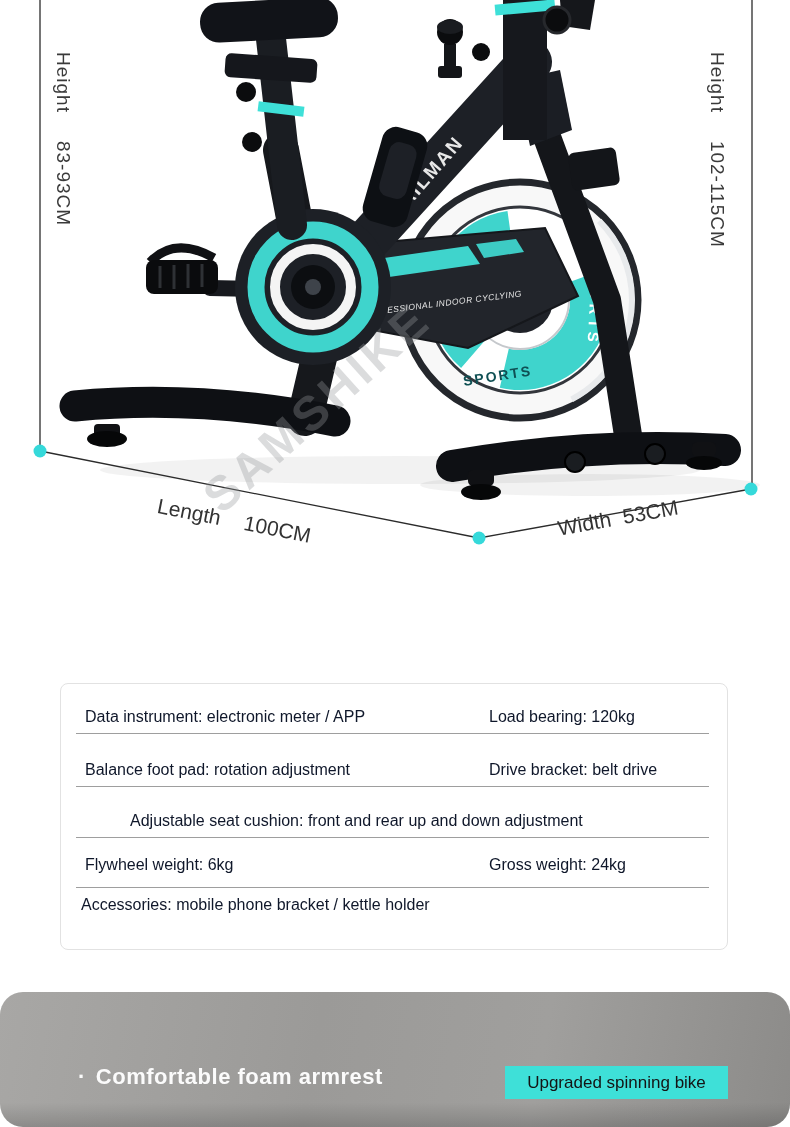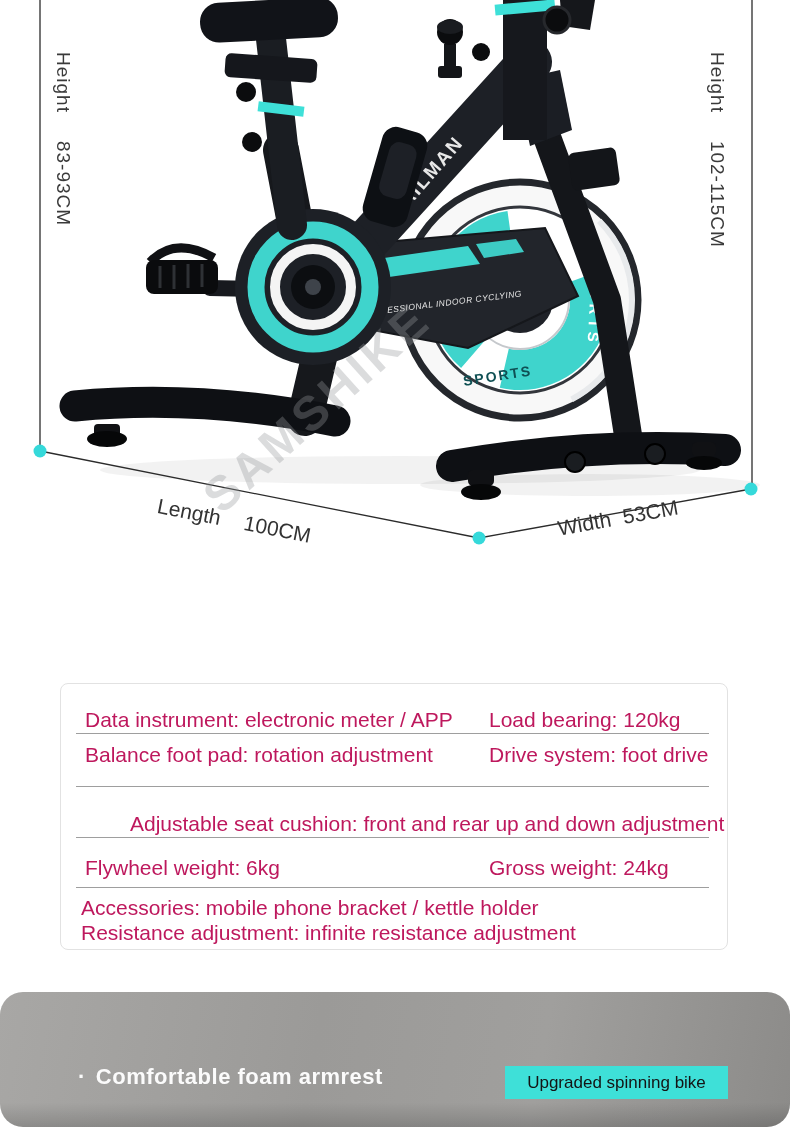--- a/index.html
+++ b/index.html
@@ -22,26 +22,26 @@
   .diag-gap-lg{display:inline-block;width:24px;}
   .diag-gap-sm{display:inline-block;width:12px;}
 
   .watermark{position:absolute;left:147px;top:376px;width:340px;height:64px;line-height:64px;
              text-align:center;transform:rotate(-42deg);font-size:48px;font-weight:bold;
              letter-spacing:4px;color:rgba(150,152,154,0.34);pointer-events:none;}
 
   
   .specs{position:absolute;left:60px;top:683px;width:666px;height:265px;background:#fff;
          border:1px solid #e2e2e2;border-radius:8px;}
-  .spec-text{position:absolute;font-size:21px;color:#be185d;white-space:nowrap;}
+  .spec-text{position:absolute;font-size:16px;color:#0f172a;white-space:nowrap;}
   .col-l{left:24px;}
   .col-r{left:428px;text-align:right;}
   .spec-line{position:absolute;left:15px;width:633px;border-top:1px solid #9e9e9e;height:0;}
   .r1{top:24px;} .l1{top:49px;}
-  .r2{top:59px;} .l2{top:102px;}
+  .r2{top:77px;} .l2{top:102px;}
   .r3{top:128px;left:22px;margin-left:47px;} .l3{top:153px;}
   .r4{top:172px;} .l4{top:203px;}
   .r5{top:212px;left:20px;}
   .r6{top:237px;left:20px;}
 
   
   .banner{position:absolute;left:0;top:992px;width:790px;height:135px;
           background:
             linear-gradient(180deg, rgba(0,0,0,0) 82%, rgba(0,0,0,0.16) 100%),
             linear-gradient(100deg,#a8a7a5 0%,#9b9a98 40%,#a09f9d 68%,#8c8b89 100%); border-radius: 23px;}
@@ -181,32 +181,31 @@
 
     <div class="watermark">SAMSHIKE</div>
   </div>
 
   <div class="specs">
     <span class="spec-text col-l r1">Data instrument: electronic meter / APP</span>
     <span class="spec-text col-r r1">Load bearing: 120kg</span>
     <div class="spec-line l1"></div>
 
     <span class="spec-text col-l r2">Balance foot pad: rotation adjustment</span>
-    <span class="spec-text col-r r2">Drive system: foot drive</span>
+    <span class="spec-text col-r r2">Drive bracket: belt drive</span>
     <div class="spec-line l2"></div>
 
     <span class="spec-text r3">Adjustable seat cushion: front and rear up and down adjustment</span>
     <div class="spec-line l3"></div>
 
     <span class="spec-text col-l r4">Flywheel weight: 6kg</span>
     <span class="spec-text col-r r4">Gross weight: 24kg</span>
     <div class="spec-line l4"></div>
 
     <span class="spec-text r5">Accessories: mobile phone bracket / kettle holder</span>
-    <span class="spec-text r6">Resistance adjustment: infinite resistance adjustment</span>
   </div>
 
   <div class="banner">
     <div class="feature">
       <span class="bullet">·</span><span>Comfortable foam armrest</span>
     </div>
     <div class="badge">Upgraded spinning bike</div>
   </div>
 
 </div>

